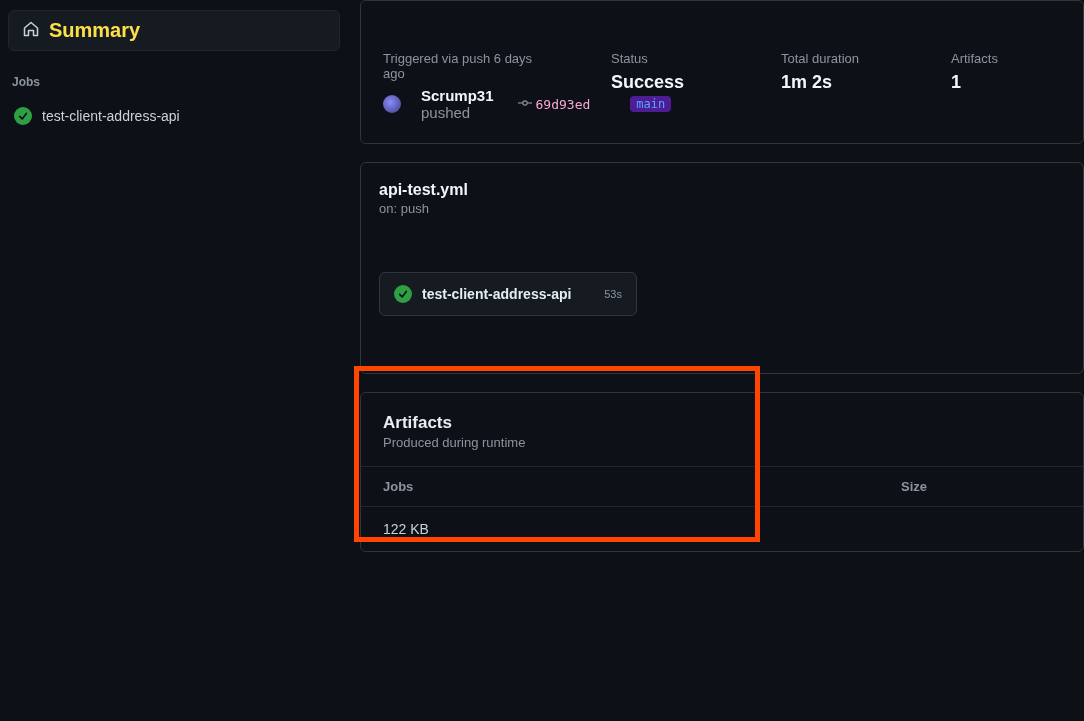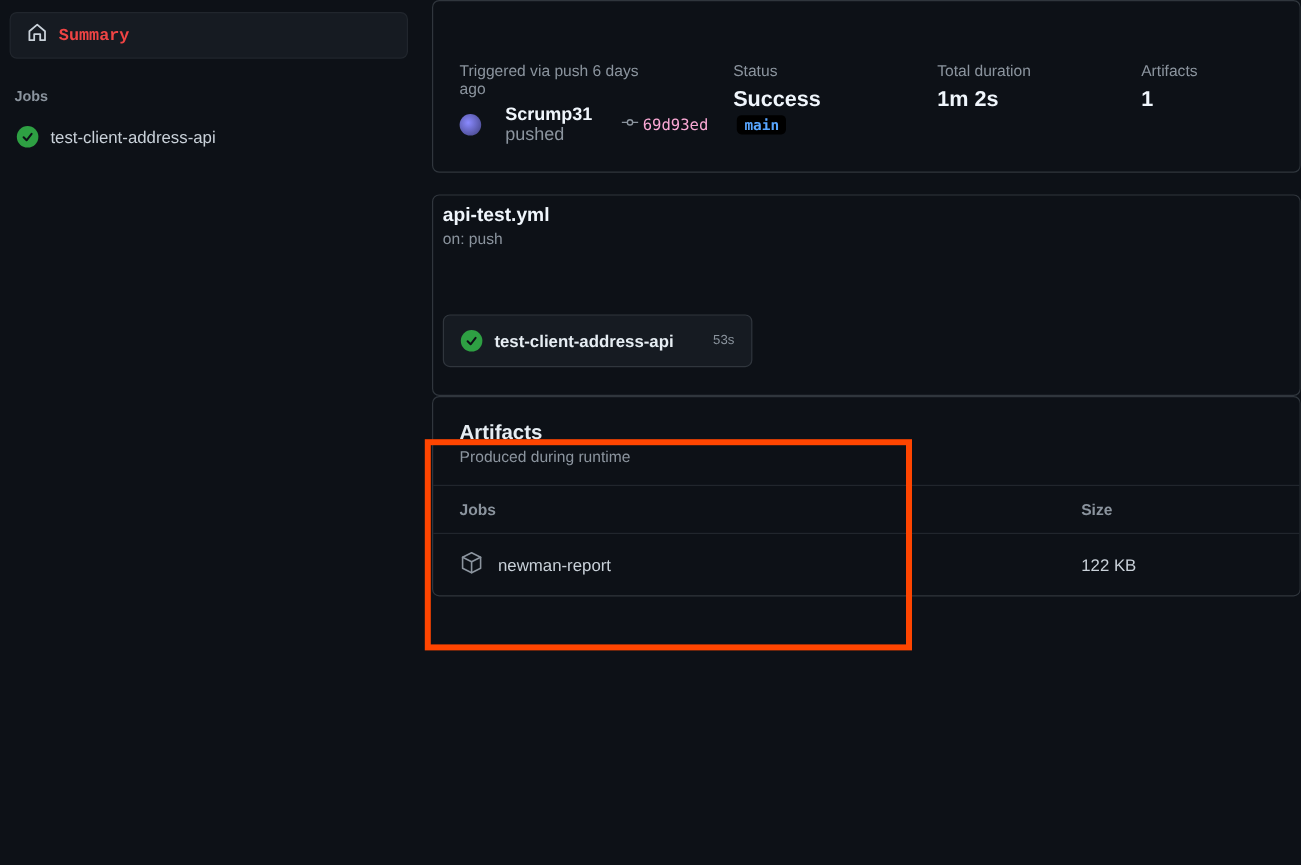--- a/index.html
+++ b/index.html
@@ -23,25 +23,24 @@
   }
   .summary-btn {
     display: flex;
     align-items: center;
     gap: 10px;
     background: #161b22;
     border: 1px solid #21262d;
     border-radius: 6px;
     padding: 8px 14px;
     width: 100%;
-    color: #ef4444;
-    font-weight: 600;
-    font-size: 14px;
+    color: #fde047;
+    font-weight: 600;
+    font-size: 20px;
     cursor: pointer;
-    font-family: Liberation Mono, monospace;
   }
   .summary-btn svg { fill: #c9d1d9; }
   .jobs-heading {
     color: #8b949e;
     font-weight: 600;
     font-size: 12px;
     margin: 24px 0 12px 4px;
   }
   .job-item {
     display: flex;
@@ -104,40 +103,40 @@
     align-items: center;
     gap: 4px;
     color: #f9a8d4;
     font-family: ui-monospace, SFMono-Regular, Menlo, monospace;
     font-size: 13px;
     margin-left: 4px;
   }
   .commit-link svg { fill: #8b949e; }
   .branch-tag {
     display: inline-block;
-    background: #000000;
+    background: #4c1d95;
     color: #58a6ff;
     border-radius: 4px;
     padding: 1px 6px;
     font-family: ui-monospace, SFMono-Regular, Menlo, monospace;
     font-size: 12px;
-    margin-left: 4px;
-    font-weight: bold;
+    margin-left: 20px;
   }
   .stat-value {
     color: #f0f6fc;
     font-size: 18px;
     font-weight: 600;
   }
   .workflow-card {
     border: 1px solid #30363d;
     border-radius: 6px;
     background: #0d1117;
-    padding: 8px;
-    height: 168px;
+    padding: 18px;
+    height: 212px;
+    margin-bottom: 18px;
   }
   .wf-title {
     color: #f0f6fc;
     font-size: 16px;
     font-weight: 600;
   }
   .wf-sub {
     color: #8b949e;
     font-size: 13px;
     margin-top: 2px;
@@ -295,30 +294,20 @@
     <section class="artifacts-card">
       <div class="art-head">
         <div class="art-title">Artifacts</div>
         <div class="art-sub">Produced during runtime</div>
       </div>
       <div class="art-table-head">
         <div class="col-name">Jobs</div>
         <div class="col-size">Size</div>
       </div>
       <div class="art-row">
-        <div class="col-name">
-          <span class="package-icon">
-            <svg width="20" height="20" viewBox="0 0 24 24" stroke-width="1.6" stroke-linejoin="round" stroke-linecap="round">
-                <path d="M12 2 3 6.5v11L12 22l9-4.5v-11L12 2z"></path>
-                <path d="M3 6.5 12 11l9-4.5"></path>
-                <path d="M12 11v11"></path>
-              </svg>
-          </span>
-          <span>newman-report</span>
-        </div>
         <div class="col-size">122 KB</div>
       </div>
     </section>
 
   </main>
 </div>
 
 <div class="highlight-box" style="left:354px; top:366px; width:406px; height:176px;"></div>
 
 </body></html>

